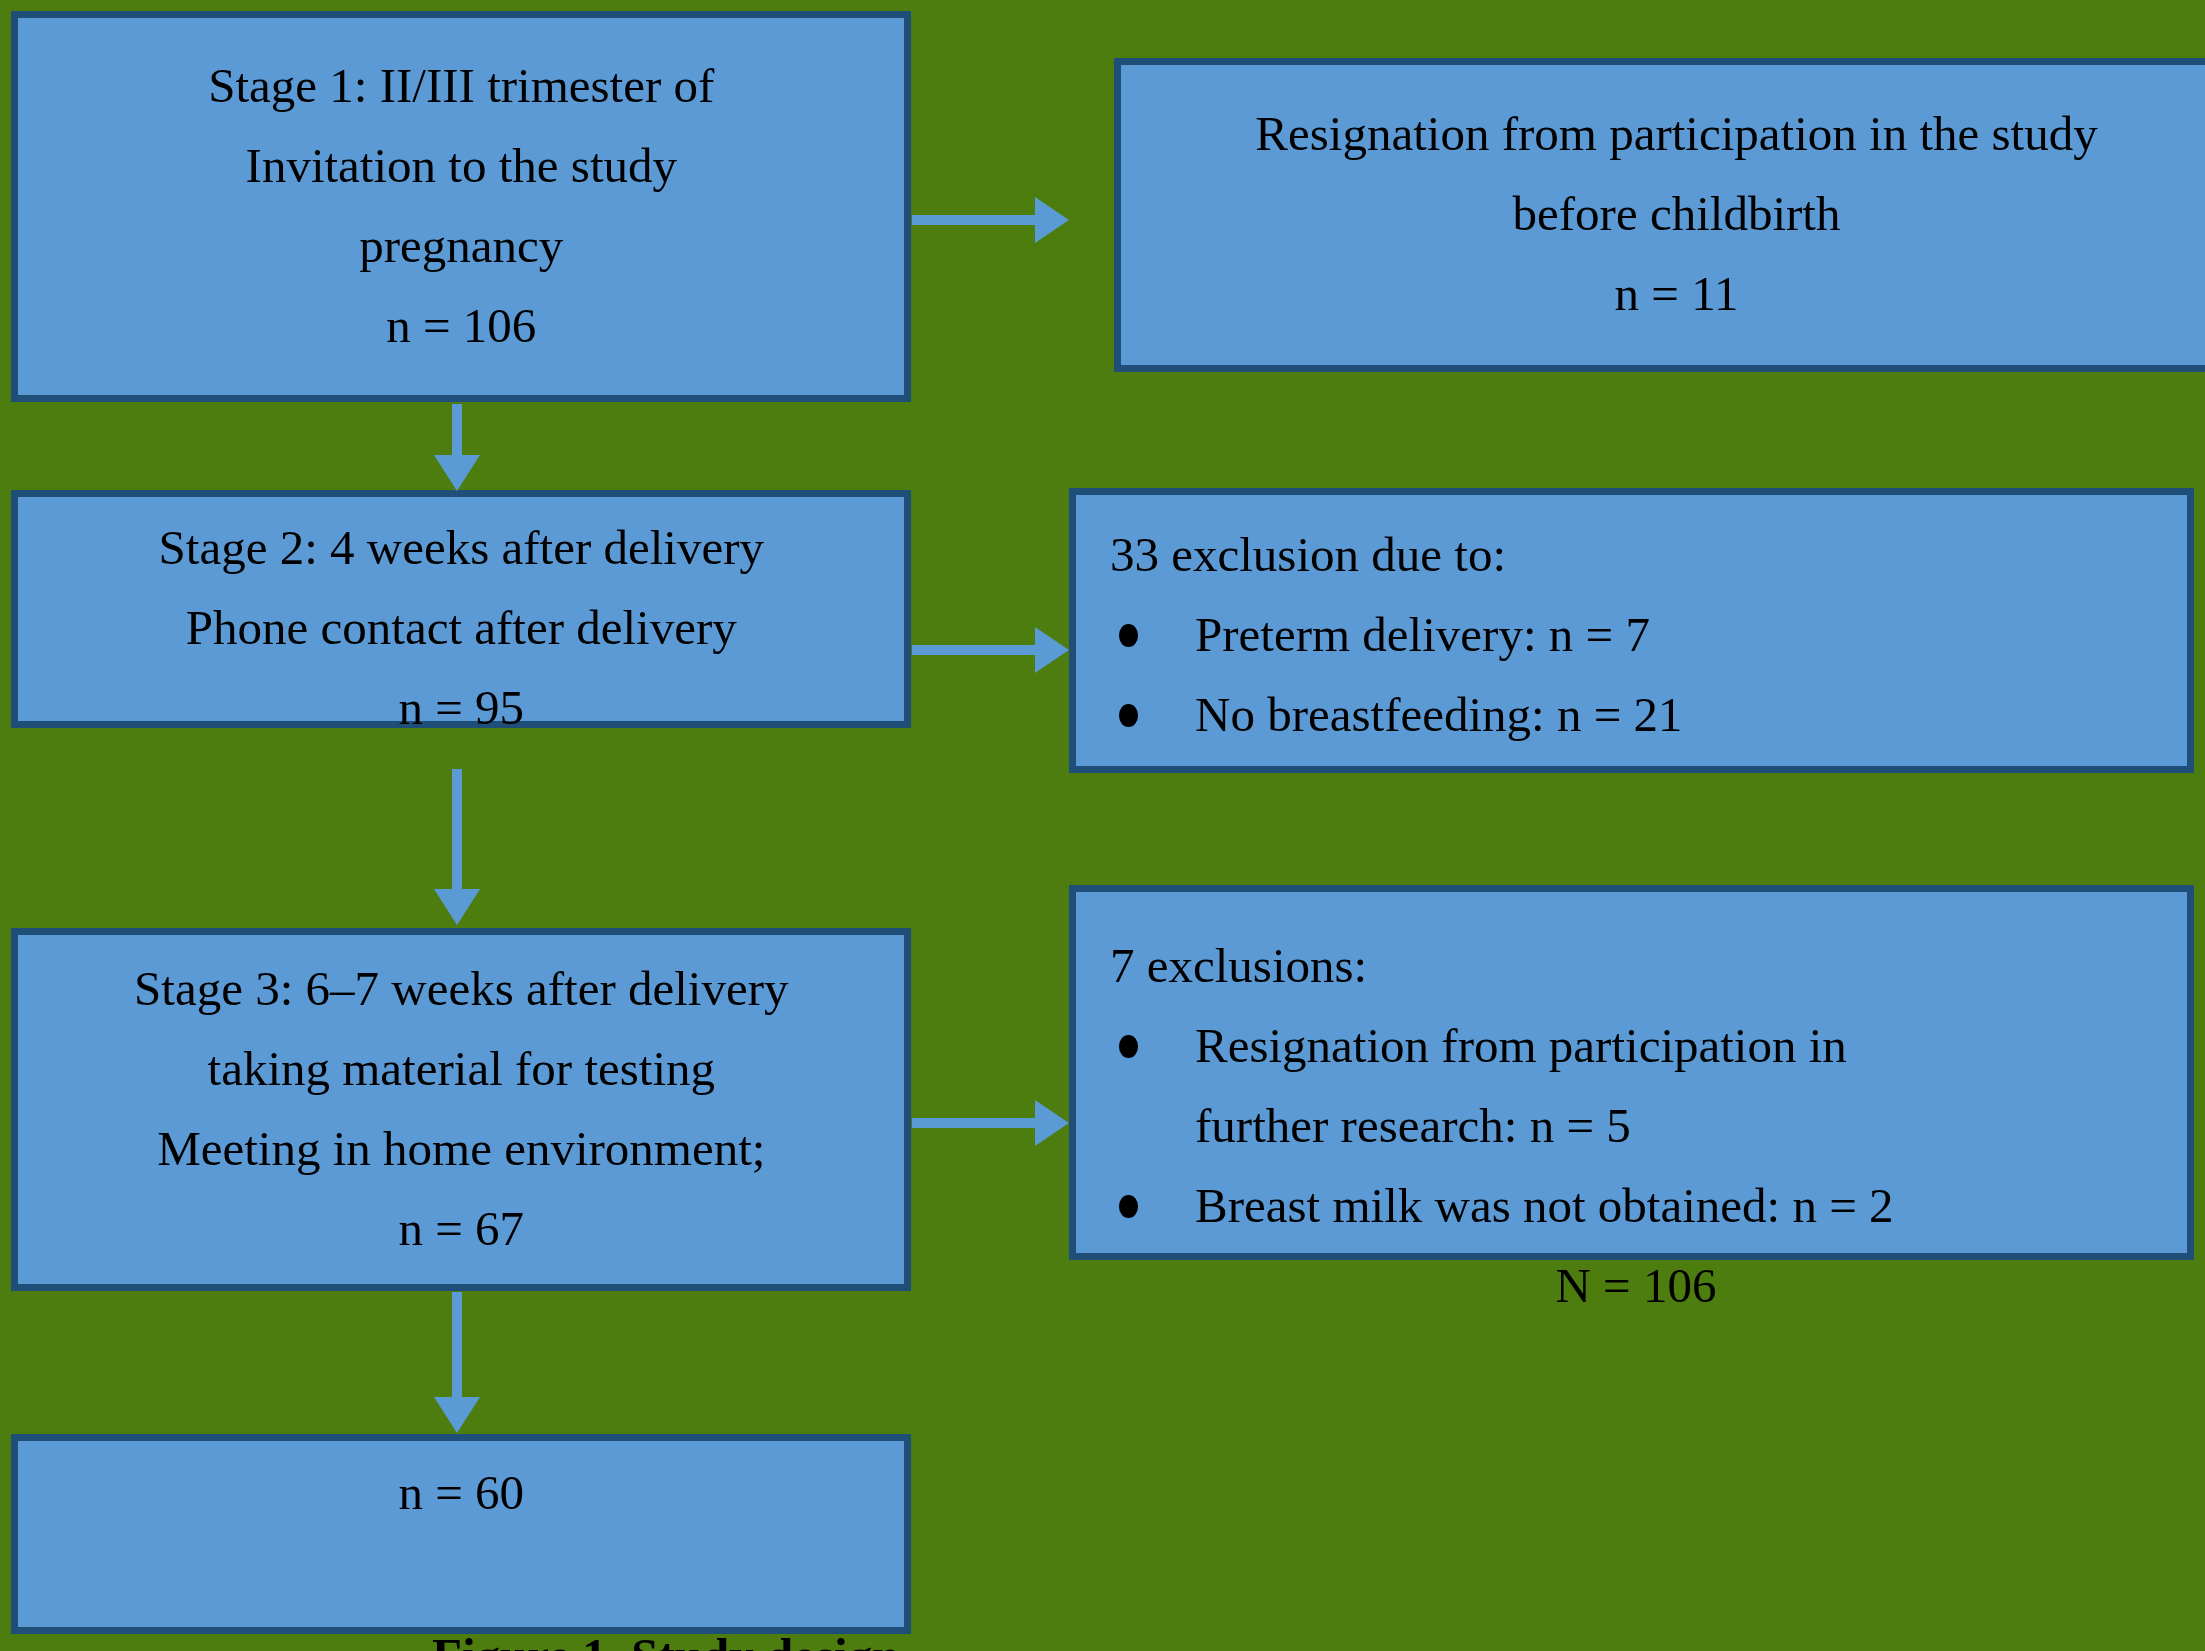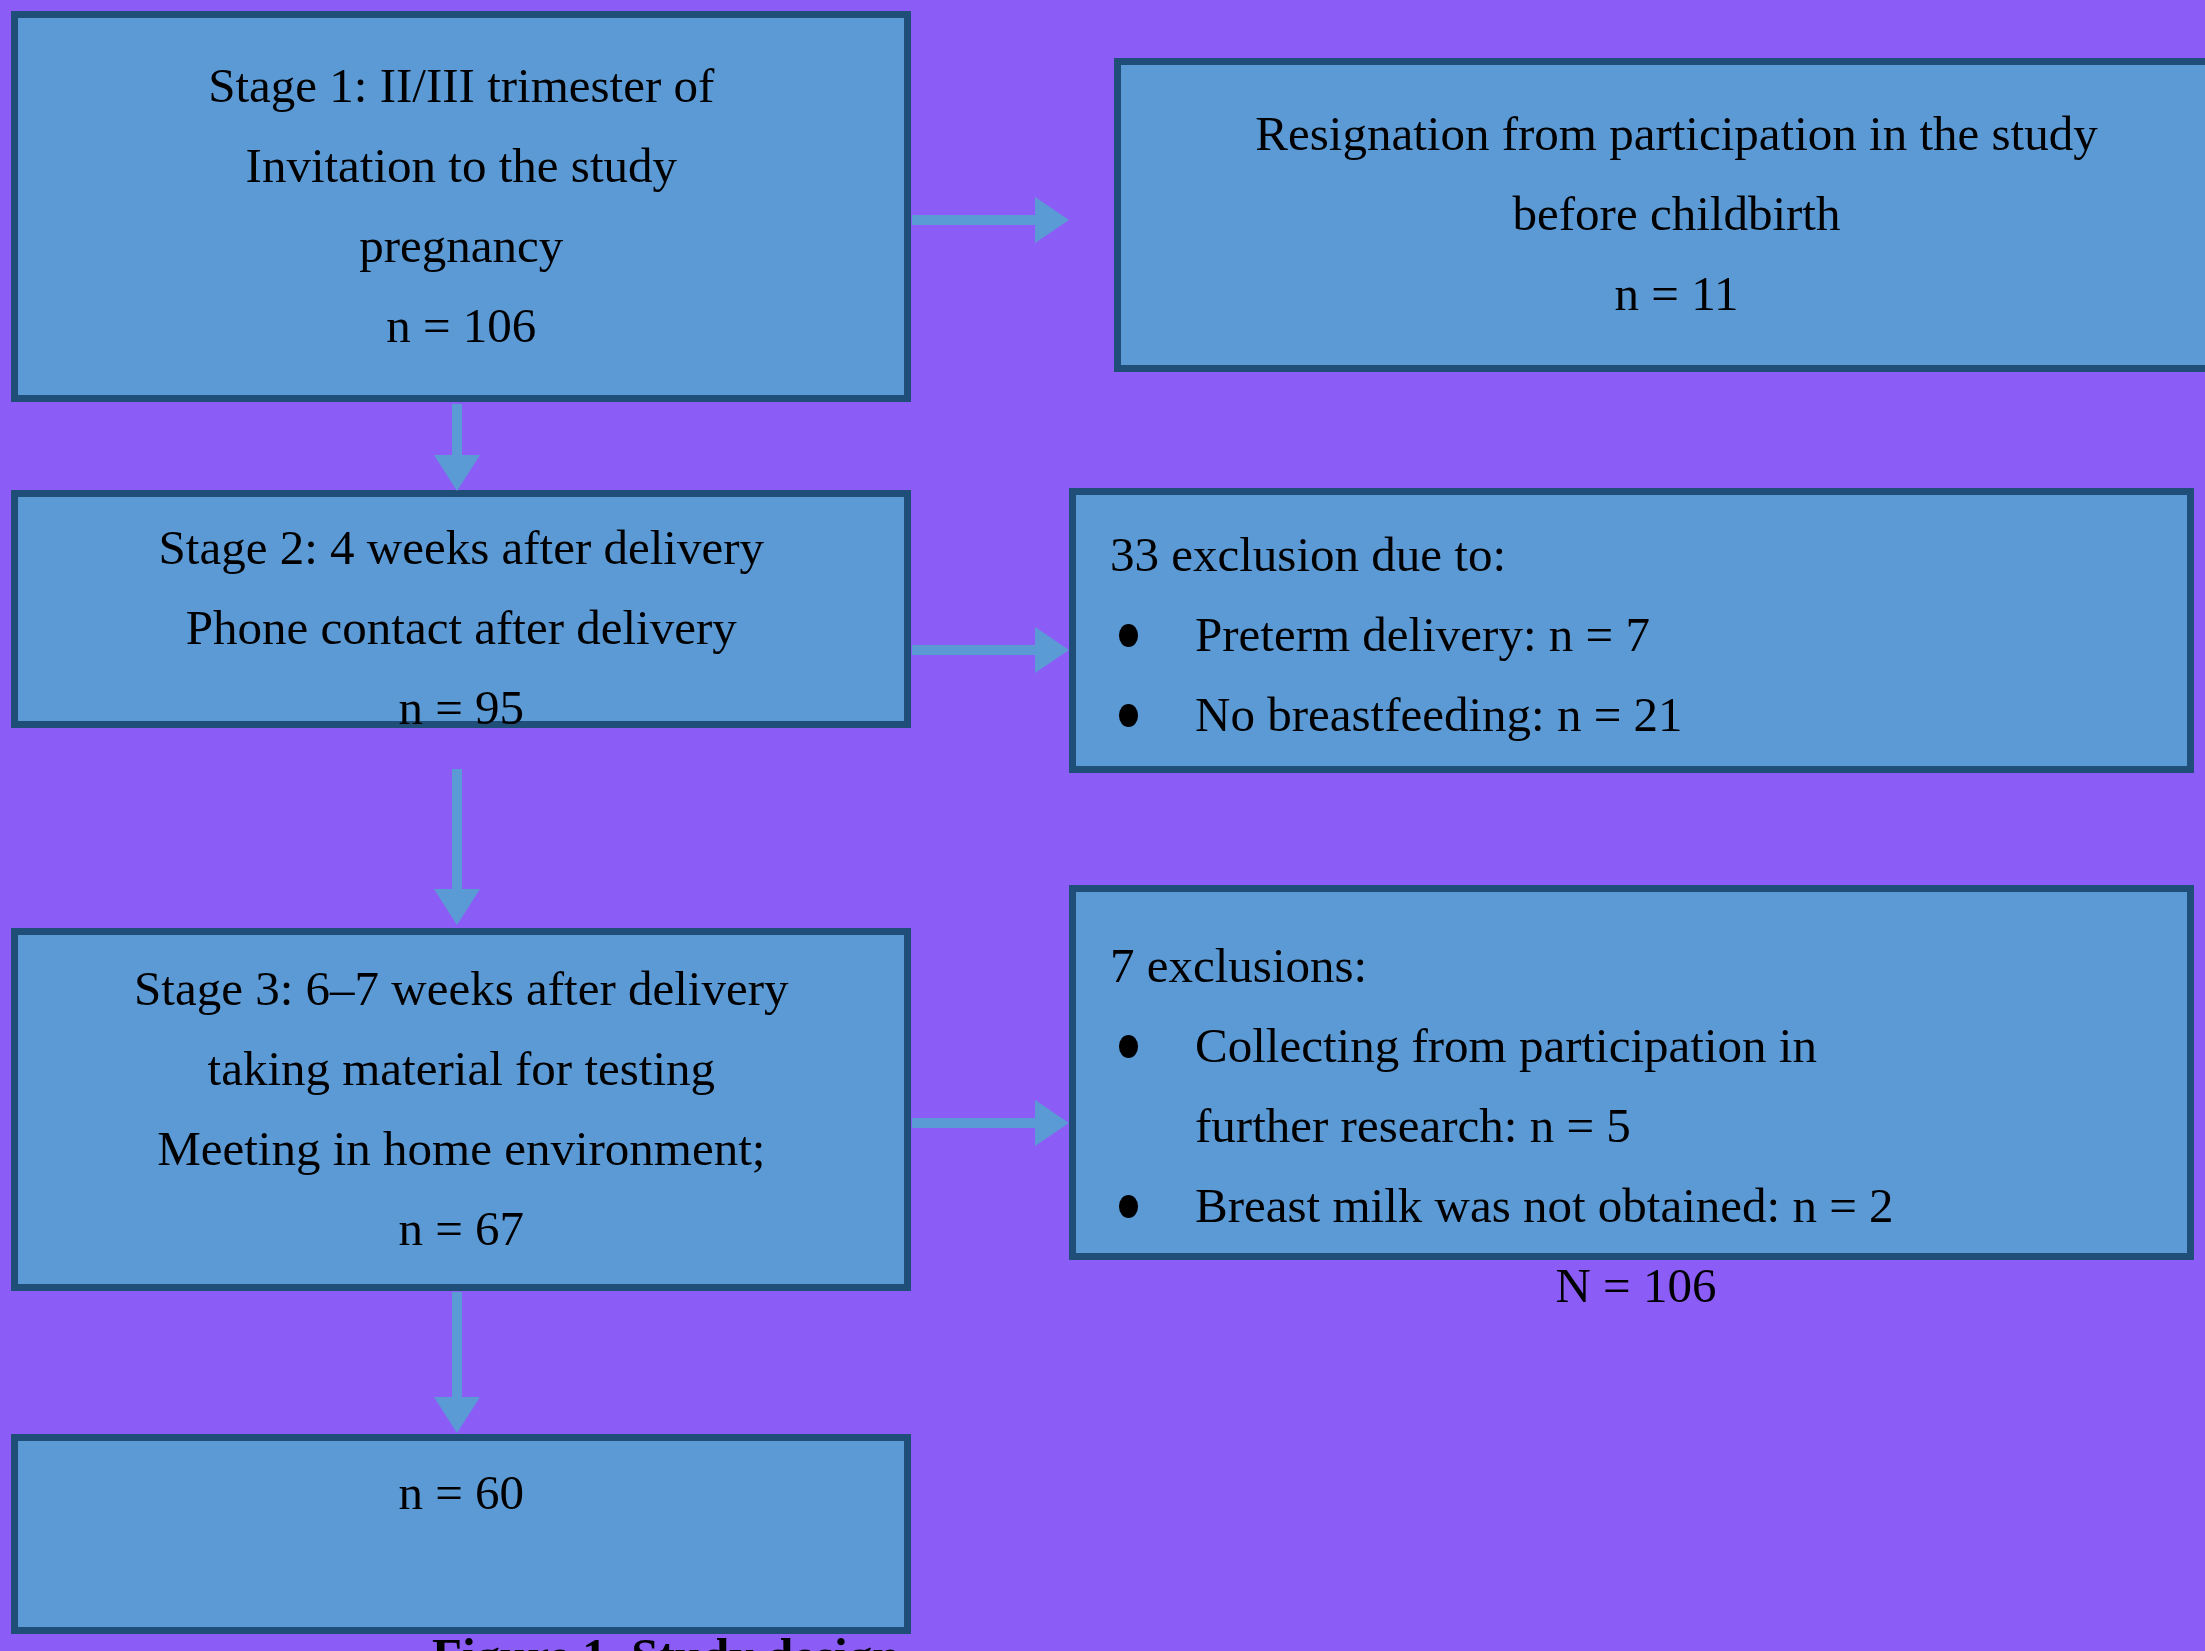--- a/index.html
+++ b/index.html
@@ -1,20 +1,20 @@
 <!DOCTYPE html>
 <html style="font-size:10px"><head>
 <meta charset="utf-8">
 <style>
   html, body { margin: 0; padding: 0; background: #ffffff; }
   #canvas {
     position: relative;
     width: 2205px;
     height: 1651px;
-    background: #8b5cf6;
+    background: #4d7c0f;
     overflow: hidden;
     font-family: "Liberation Serif", serif;
     color: #000000;
   }
   .box {
     position: absolute;
     background: #5B9AD5;
     border: 7.5px solid #1F4E79;
     box-sizing: border-box;
     font-size: 49px;
@@ -128,21 +128,21 @@
     <div class="line bullet-row">
       <span class="bullet-dot"></span>
       <span>No breastfeeding: n = 21</span>
     </div>
   </div>
 
   <div class="box" id="excl3">
     <div class="line">7 exclusions:</div>
     <div class="line bullet-row">
       <span class="bullet-dot"></span>
-      <span>Collecting from participation in</span>
+      <span>Resignation from participation in</span>
     </div>
     <div class="line bullet-cont">further research: n = 5</div>
     <div class="line bullet-row">
       <span class="bullet-dot"></span>
       <span>Breast milk was not obtained: n = 2</span>
     </div>
     <div class="line footer-line">N = 106</div>
   </div>
 
   <div class="v-stem" id="a1-stem"></div>

